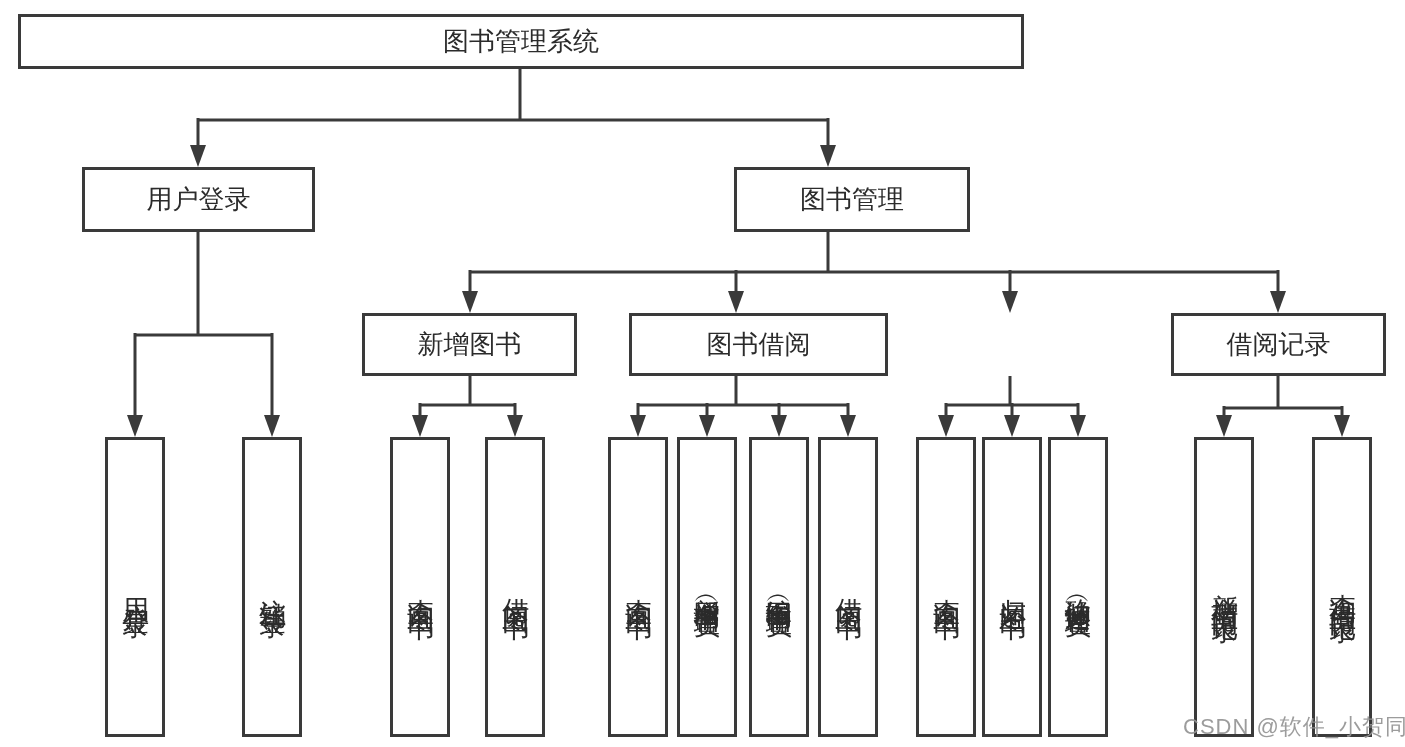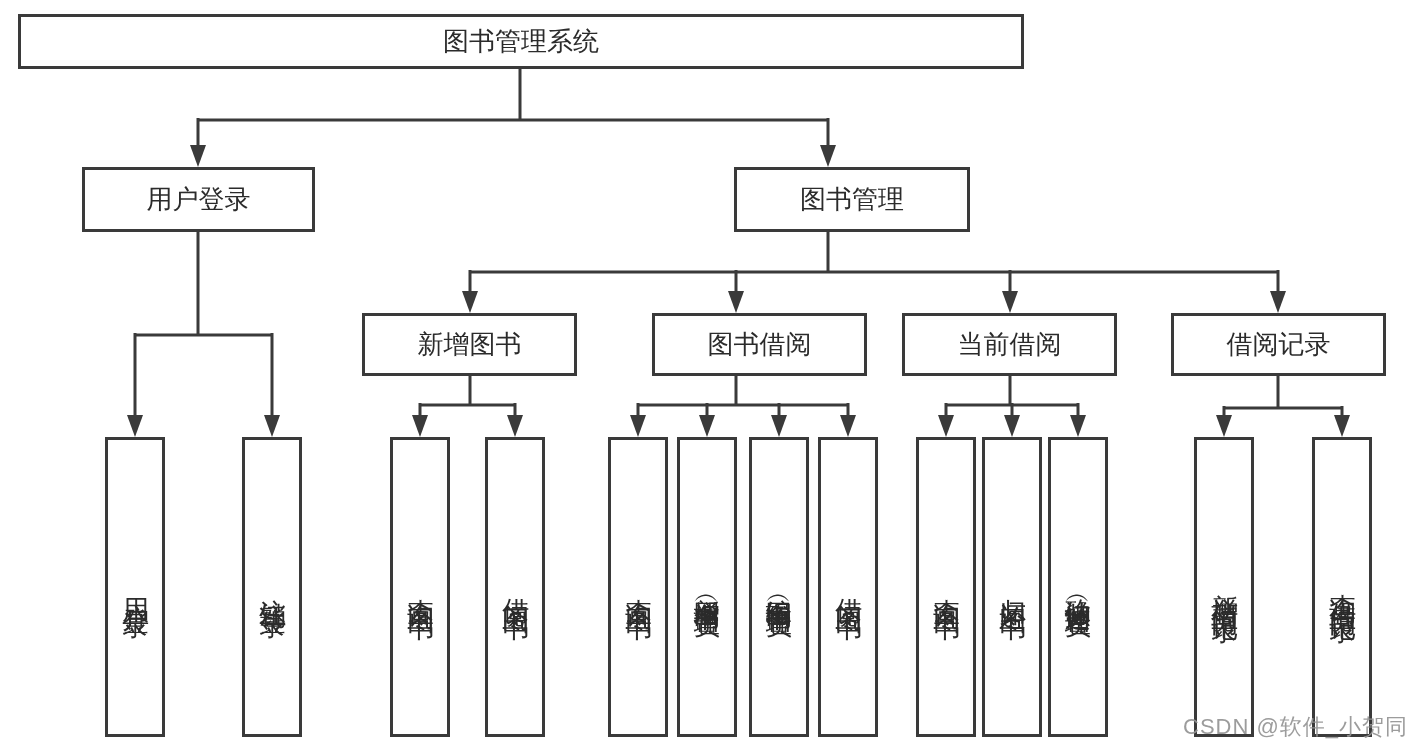--- a/index.html
+++ b/index.html
@@ -89,25 +89,22 @@
   <div class="box" style="left:82px;top:167px;width:233px;height:65px;">
     <span>用户登录</span>
   </div>
   <div class="box" style="left:710px;top:167px;width:236px;height:65px;margin-left:24px;">
     <span>图书管理</span>
   </div>
 
   <div class="box" style="left:362px;top:313px;width:215px;height:63px;">
     <span>新增图书</span>
   </div>
-  <div class="box" style="left:652px;top:313px;width:215px;height:63px;">
+  <div class="box" style="left:629px;top:313px;width:259px;height:63px;">
     <span>图书借阅</span>
-  </div>
-  <div class="box" style="left:902px;top:313px;width:215px;height:63px;">
-    <span>当前借阅</span>
   </div>
   <div class="box" style="left:1171px;top:313px;width:215px;height:63px;">
     <span>借阅记录</span>
   </div>
 
   <div class="box tall" style="left:105px;top:437px;width:60px;height:300px;">
     <span>用户登录</span>
   </div>
   <div class="box tall" style="left:242px;top:437px;width:60px;height:300px;">
     <span>注销登录</span>

